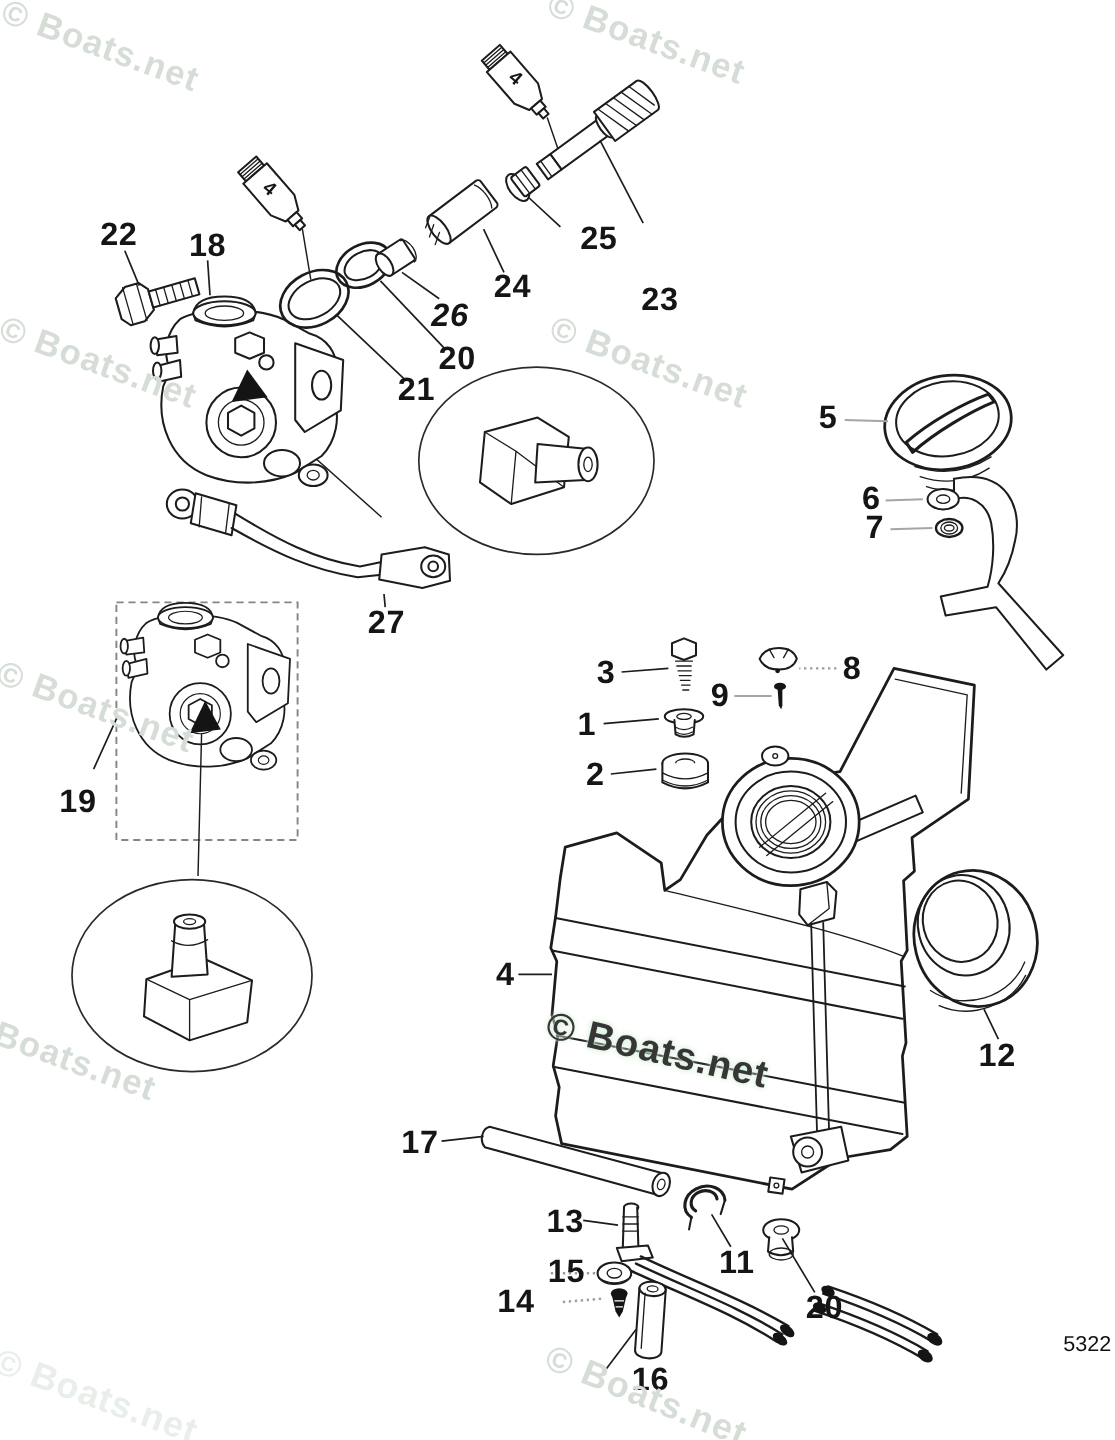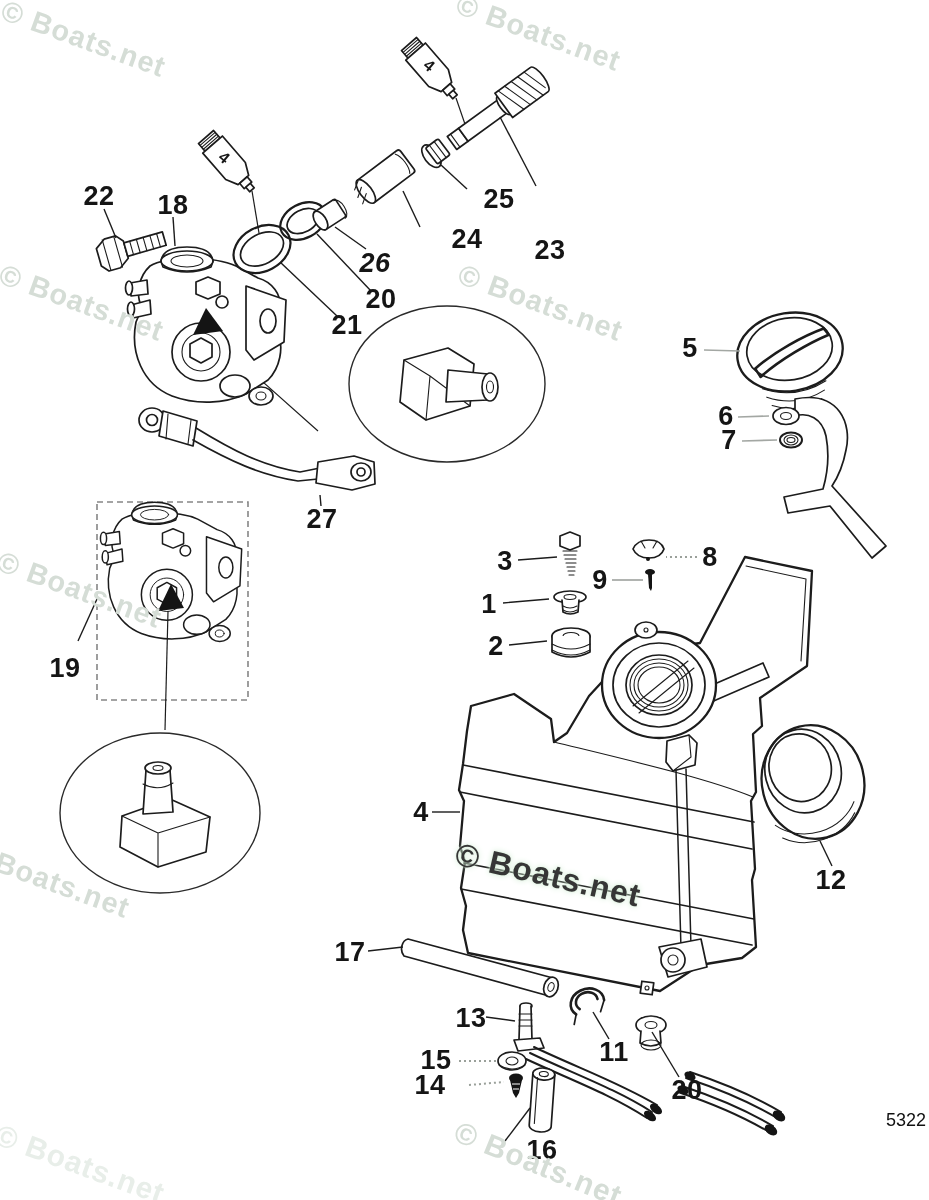--- a/index.html
+++ b/index.html
@@ -337,30 +337,30 @@
       <div class="callout" style="left: 690px; top: 348px;">5</div>
       <div class="callout" style="left: 726px; top: 416px;">6</div>
       <div class="callout" style="left: 729px; top: 440px;">7</div>
       <div class="callout" style="left: 710px; top: 557px;">8</div>
       <div class="callout" style="left: 600px; top: 580px;">9</div>
       <div class="callout" style="left: 831px; top: 880px;">12</div>
       <div class="callout" style="left: 614px; top: 1052px;">11</div>
       <div class="callout" style="left: 687px; top: 1090px;">20</div>
       <div class="callout" style="left: 471px; top: 1018px;">13</div>
       <div class="callout" style="left: 430px; top: 1085px;">14</div>
-      <div class="callout" style="left: 436px; top: 1060px;">15</div>
+      <div class="callout" style="left: 472px; top: 1060px;">15</div>
       <div class="callout" style="left: 496px; top: 1150px; margin-left: 46px;">16</div>
       <div class="callout" style="left: 350px; top: 952px;">17</div>
       <div class="callout" style="left: 173px; top: 205px;">18</div>
       <div class="callout" style="left: 65px; top: 651px; margin-top: 17px;">19</div>
       <div class="callout" style="left: 381px; top: 299px;">20</div>
       <div class="callout" style="left: 347px; top: 325px;">21</div>
       <div class="callout" style="left: 99px; top: 196px;">22</div>
       <div class="callout" style="left: 550px; top: 208px; margin-top: 42px;">23</div>
-      <div class="callout" style="left: 427px; top: 239px; margin-left: 40px;">24</div>
+      <div class="callout" style="left: 427px; top: 239px;">24</div>
       <div class="callout" style="left: 475px; top: 199px; margin-left: 24px;">25</div>
       <div class="callout" style="left: 375px; top: 263px; font-style: italic;">26</div>
       <div class="callout" style="left: 322px; top: 519px;">27</div>
       <div class="callout onpart" style="left: 224px; top: 158px; transform: translate(-50%, -50%) rotate(40deg);">4</div>
       <div class="callout onpart" style="left: 429px; top: 66px; transform: translate(-50%, -50%) rotate(40deg);">4</div>
     </div>
 
   <div id="wm-layer">
       <div class="wm wm-light" style="left: 8px; top: -6px; font-size: 29px; transform: rotate(20deg);">© Boats.net</div>
       <div class="wm wm-light" style="left: 463px; top: -12px; font-size: 29px; transform: rotate(20deg);">© Boats.net</div>

